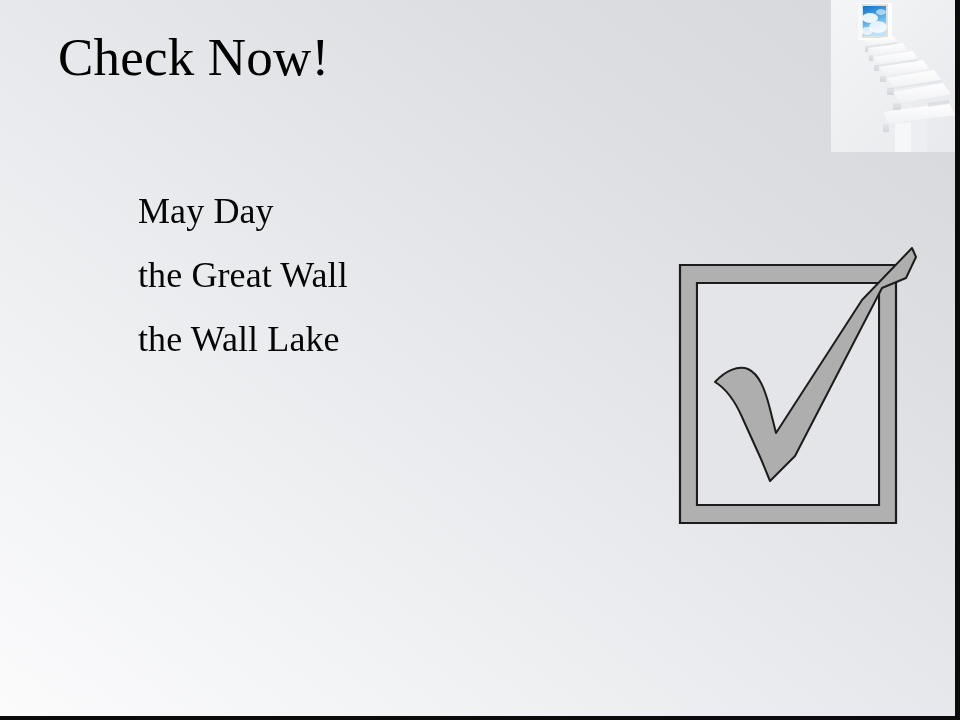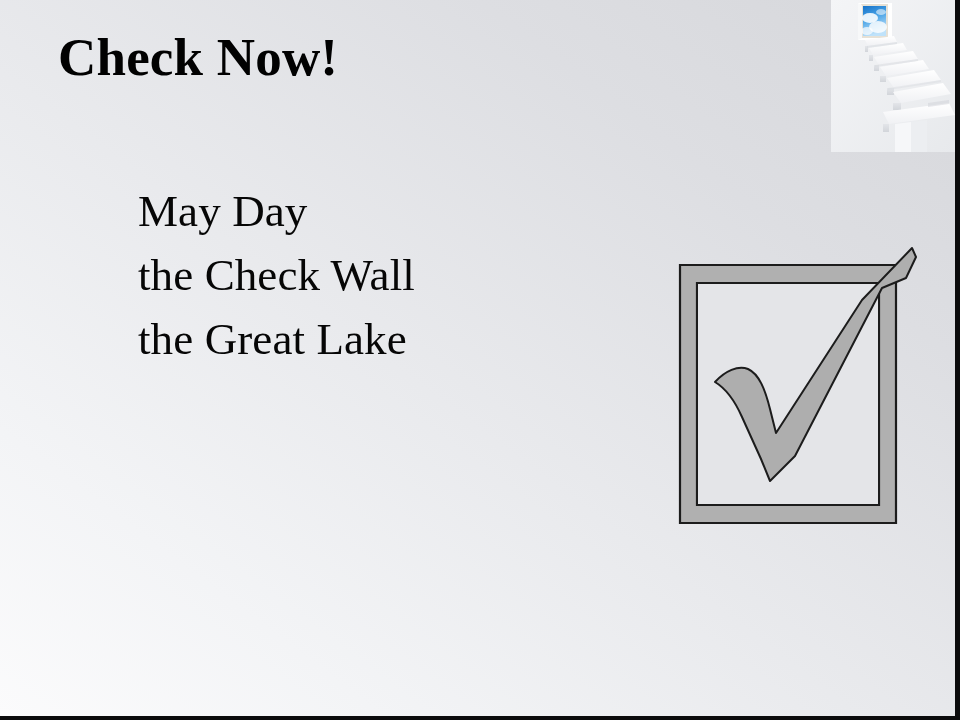--- a/index.html
+++ b/index.html
@@ -27,32 +27,31 @@
   
   #slide-title {
     position: absolute;
     left: 58px;
     top: 28px;
     font-size: 53px;
     line-height: 1.12;
     color: #010101;
     letter-spacing: 0.2px;
     white-space: nowrap;
-    font-weight: bold;
   }
 
   
   #body-list {
     position: absolute;
     left: 138px;
     top: 179px;
     width: 540px;
   }
   .body-line {
-    font-size: 45px;
+    font-size: 36px;
     line-height: 64px;
     color: #060606;
     white-space: nowrap;
     letter-spacing: 0.1px;
   }
 
   
   #checkbox-graphic {
     position: absolute;
     left: 668px;
@@ -83,22 +82,22 @@
 </style>
 </head>
 <body>
 
 <div id="slide">
 
   <div id="slide-title">Check Now!</div>
 
   <div id="body-list">
     <div class="body-line">May Day</div>
-    <div class="body-line">the Check Wall</div>
-    <div class="body-line">the Great Lake</div>
+    <div class="body-line">the Great Wall</div>
+    <div class="body-line">the Wall Lake</div>
   </div>
 
   <div id="checkbox-graphic">
     <svg viewBox="0 0 250 290" xmlns="http://www.w3.org/2000/svg">
 
       <path d="M12 22 L228 22 L228 280 L12 280 Z
                M29 40 L29 262 L211 262 L211 40 Z" fill="#b0b0b0" stroke="#1c1c1c" stroke-width="2.2" fill-rule="evenodd"></path>
 
       <rect x="30" y="41" width="180" height="220" fill="#e4e5e8"></rect>
 

